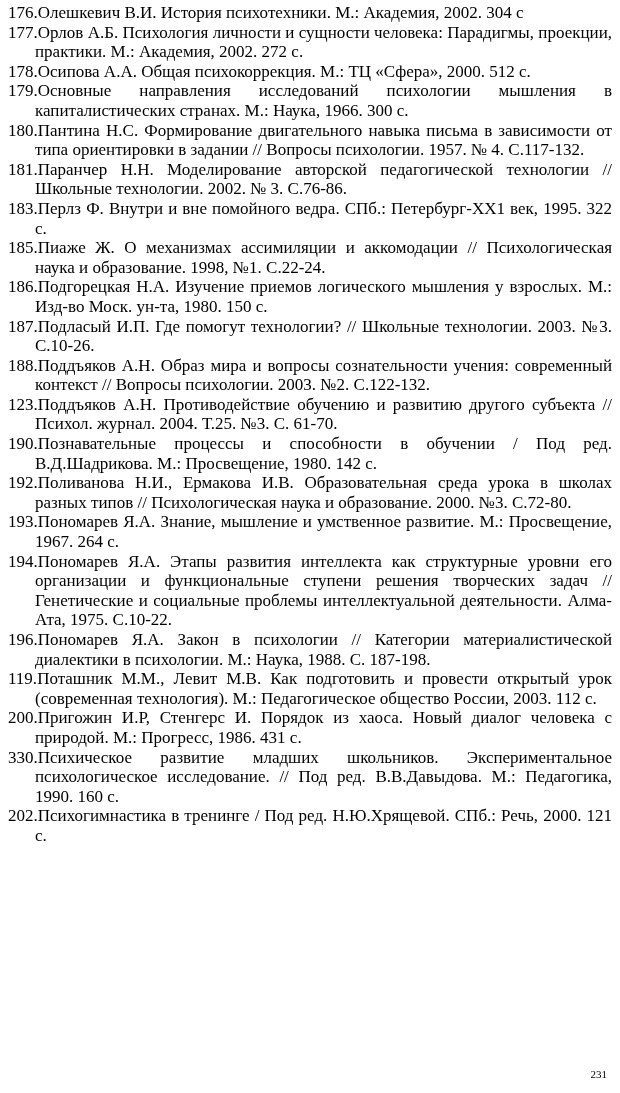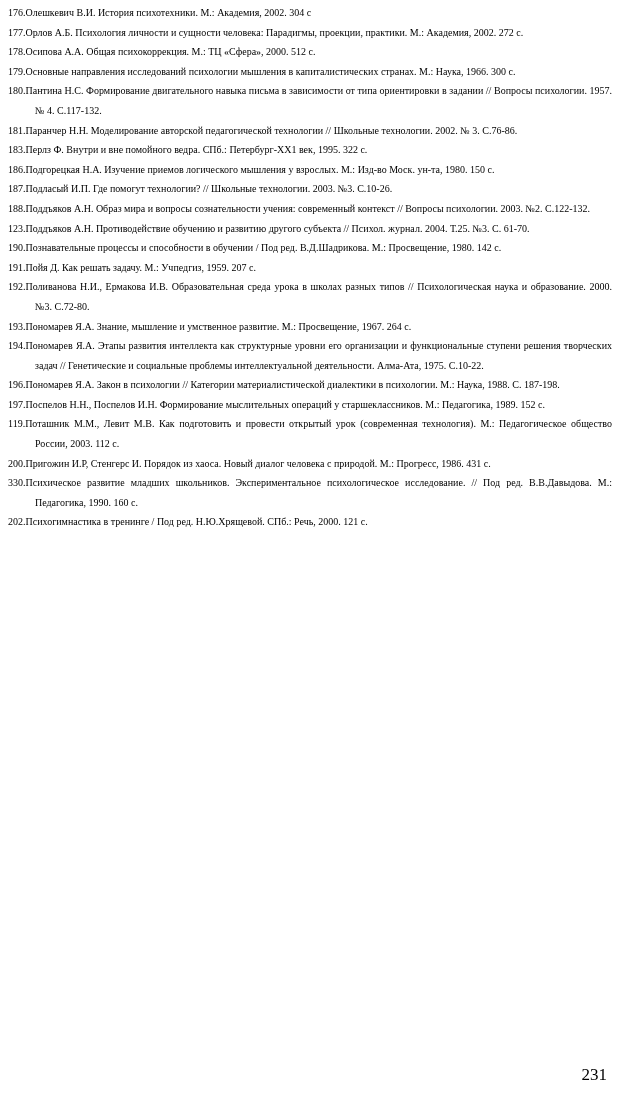--- a/index.html
+++ b/index.html
@@ -12,59 +12,58 @@
     font-family: "Liberation Serif", "DejaVu Serif", serif;
     color: #000000;
   }
   .biblio {
     position: absolute;
     top: 3px;
     left: 8px;
     right: 8px;
   }
   .entry {
-    font-size: 10px;
+    font-size: 17px;
     line-height: 19.6px;
     text-align: justify;
     padding-left: 27px;
     text-indent: -27px;
   }
   .entry .num, .entry .txt {
     white-space: normal;
   }
   .page-number {
     position: absolute;
     right: 13px;
     bottom: 9px;
-    font-size: 17px;
+    font-size: 11px;
     line-height: 19px;
   }
 </style>
 </head>
 <body>
 
 <div class="page">
   <div class="biblio">
     <p class="entry"><span class="num">176.</span><span class="txt">Олешкевич В.И. История психотехники. М.: Академия, 2002. 304 с</span></p>
     <p class="entry"><span class="num">177.</span><span class="txt">Орлов А.Б. Психология личности и сущности человека: Парадигмы, проекции, практики. М.: Академия, 2002. 272 с.</span></p>
     <p class="entry"><span class="num">178.</span><span class="txt">Осипова А.А. Общая психокоррекция. М.: ТЦ «Сфера», 2000. 512 с.</span></p>
     <p class="entry"><span class="num">179.</span><span class="txt">Основные направления исследований психологии мышления в капиталистических странах.  М.: Наука, 1966. 300 с.</span></p>
     <p class="entry"><span class="num">180.</span><span class="txt">Пантина Н.С. Формирование двигательного навыка письма в зависимости от типа ориентировки в задании // Вопросы психологии. 1957. № 4. С.117-132.</span></p>
     <p class="entry"><span class="num">181.</span><span class="txt">Паранчер Н.Н. Моделирование авторской педагогической технологии // Школьные технологии. 2002. № 3. С.76-86.</span></p>
     <p class="entry"><span class="num">183.</span><span class="txt">Перлз Ф. Внутри и вне помойного ведра. СПб.: Петербург-ХХ1 век, 1995. 322 с.</span></p>
+    <p class="entry"><span class="num">185.</span><span class="txt">Пиаже Ж. О механизмах ассимиляции и аккомодации // Психологическая наука и образование. 1998, №1. С.22-24.</span></p>
     <p class="entry"><span class="num">186.</span><span class="txt">Подгорецкая Н.А. Изучение приемов логического мышления у взрослых. М.: Изд-во Моск. ун-та, 1980. 150 с.</span></p>
     <p class="entry"><span class="num">187.</span><span class="txt">Подласый И.П. Где помогут технологии? // Школьные технологии. 2003. №3. С.10-26.</span></p>
     <p class="entry"><span class="num">188.</span><span class="txt">Поддъяков А.Н. Образ мира и вопросы сознательности учения: современный контекст // Вопросы психологии. 2003. №2. С.122-132.</span></p>
     <p class="entry"><span class="num">123.</span><span class="txt">Поддъяков А.Н. Противодействие обучению и развитию другого субъекта // Психол. журнал. 2004. Т.25. №3. С. 61-70.</span></p>
     <p class="entry"><span class="num">190.</span><span class="txt">Познавательные процессы и способности в обучении / Под ред. В.Д.Шадрикова. М.: Просвещение, 1980. 142 с.</span></p>
-    <p class="entry"><span class="num">191.</span><span class="txt">Пойя Д. Как решать задачу. М.: Учпедгиз, 1959. 207 с.</span></p>
     <p class="entry"><span class="num">192.</span><span class="txt">Поливанова Н.И., Ермакова И.В. Образовательная среда урока в школах разных типов // Психологическая наука и образование. 2000. №3. С.72-80.</span></p>
     <p class="entry"><span class="num">193.</span><span class="txt">Пономарев Я.А. Знание, мышление и умственное развитие. М.: Просвещение, 1967. 264 с.</span></p>
     <p class="entry"><span class="num">194.</span><span class="txt">Пономарев Я.А. Этапы развития интеллекта как структурные уровни его организации и функциональные ступени решения творческих задач // Генетические и социальные проблемы интеллектуальной деятельности. Алма-Ата, 1975. С.10-22.</span></p>
     <p class="entry"><span class="num">196.</span><span class="txt">Пономарев Я.А. Закон в психологии // Категории материалистической диалектики в психологии. М.: Наука, 1988. С. 187-198.</span></p>
-    <p class="entry"><span class="num">197.</span><span class="txt">Поспелов Н.Н., Поспелов И.Н. Формирование мыслительных операций у старшеклассников. М.: Педагогика, 1989. 152 с.</span></p>
     <p class="entry"><span class="num">119.</span><span class="txt">Поташник М.М., Левит М.В. Как подготовить и провести открытый урок (современная технология). М.: Педагогическое общество России, 2003. 112 с.</span></p>
     <p class="entry"><span class="num">200.</span><span class="txt">Пригожин И.Р, Стенгерс И. Порядок из хаоса. Новый диалог человека с природой. М.: Прогресс, 1986. 431 с.</span></p>
     <p class="entry"><span class="num">330.</span><span class="txt">Психическое развитие младших школьников. Экспериментальное психологическое исследование. // Под ред. В.В.Давыдова. М.: Педагогика, 1990. 160 с.</span></p>
     <p class="entry"><span class="num">202.</span><span class="txt">Психогимнастика в тренинге / Под ред. Н.Ю.Хрящевой. СПб.: Речь, 2000. 121 с.</span></p>
   </div>
   <div class="page-number">231</div>
 </div>
 
 </body></html>

